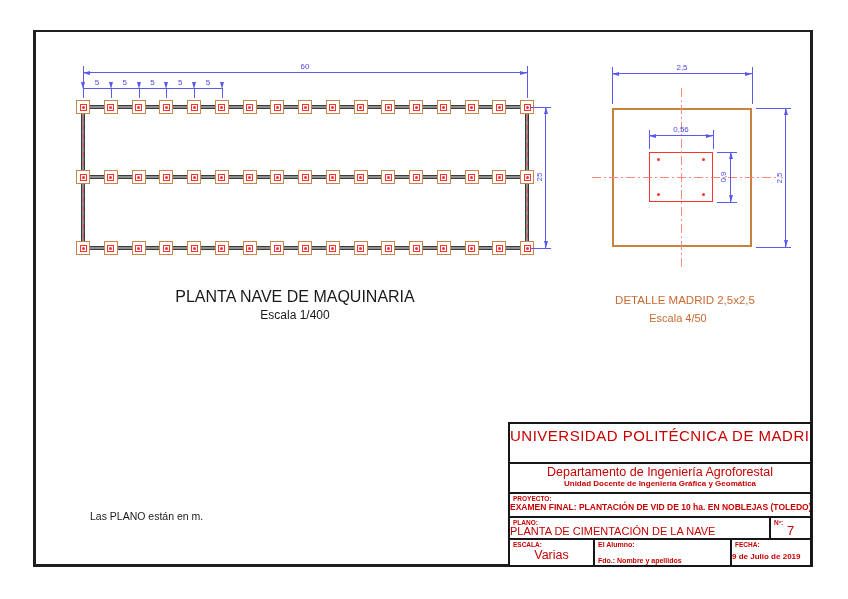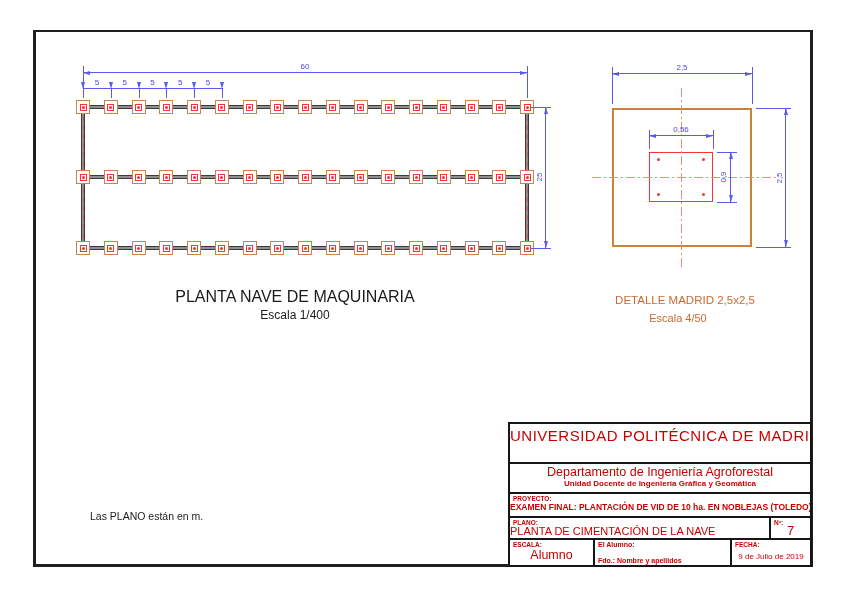--- a/index.html
+++ b/index.html
@@ -74,21 +74,21 @@
   .tb-plano-cell { width:261px; border-right:2px solid #161616; }
   .tb-plano-name { font-size:11px; text-align:left; margin-top:-1px; white-space:nowrap; }
   .tb-num-cell { flex:1; }
   .tb-num-value { font-size:13px; text-align:center; margin-top:-3px; }
   .tb-escala-cell { width:85px; border-right:2px solid #161616; }
   .tb-escala-value { font-size:12.5px; text-align:center; margin-top:0px; }
   .tb-alumno-cell { width:137px; border-right:2px solid #161616; }
   .tb-alumno-label { font-size:7px; font-weight:bold; padding:1px 0 0 3px; }
   .tb-fdo { position:absolute; left:3px; bottom:1px; font-size:7px; font-weight:bold; white-space:nowrap; }
   .tb-fecha-cell { flex:1; }
-  .tb-fecha-value { font-size:8px; font-weight:normal; text-align:center; margin-top:4px; white-space:nowrap; }
+  .tb-fecha-value { font-size:8px; font-weight:bold; margin-top:4px; white-space:nowrap; }
 </style>
 </head>
 <body>
 
 <div id="sheet">
   <div id="frame"></div>
 
   <div id="drawing">
       <div class="beam-h" style="left: 83px; top: 105px; width: 444px;"></div>
       <div class="beam-h" style="left: 83px; top: 175px; width: 444px;"></div>
@@ -442,21 +442,21 @@
         <div class="tb-plano-name">PLANTA DE CIMENTACIÓN DE LA NAVE</div>
       </div>
       <div class="tb-cell tb-num-cell">
         <div class="tb-small-label">Nº:</div>
         <div class="tb-num-value">7</div>
       </div>
     </div>
     <div class="tb-row tb-r5">
       <div class="tb-cell tb-escala-cell">
         <div class="tb-small-label">ESCALA:</div>
-        <div class="tb-escala-value">Alumno</div>
+        <div class="tb-escala-value">Varias</div>
       </div>
       <div class="tb-cell tb-alumno-cell">
         <div class="tb-alumno-label">El Alumno:</div>
         <div class="tb-fdo">Fdo.:    Nombre y apellidos</div>
       </div>
       <div class="tb-cell tb-fecha-cell">
         <div class="tb-small-label">FECHA:</div>
         <div class="tb-fecha-value">9 de Julio de 2019</div>
       </div>
     </div>

